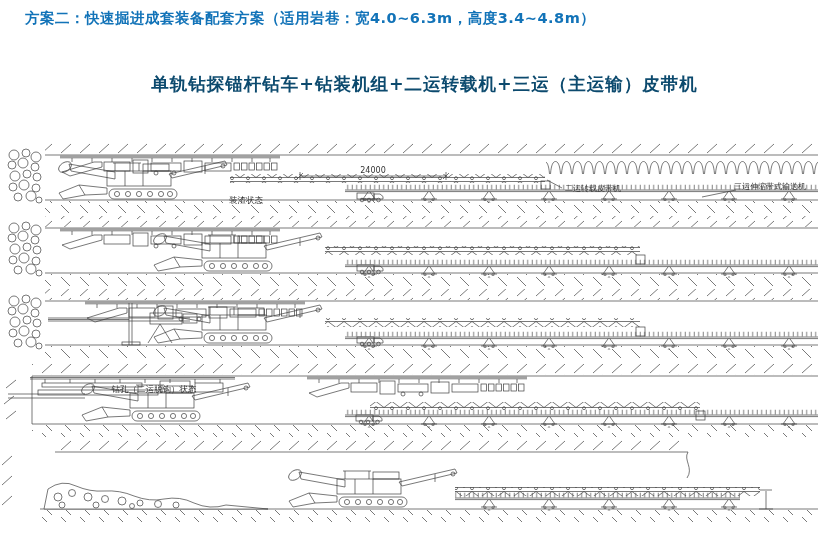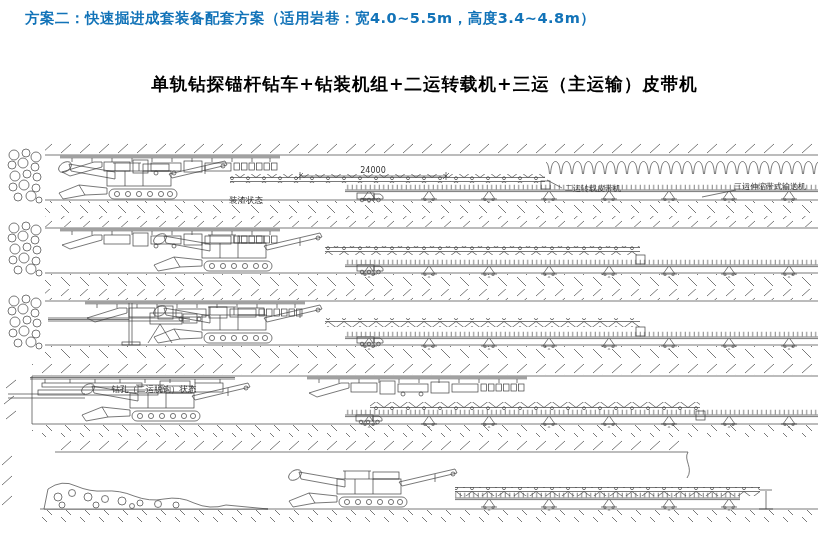--- a/index.html
+++ b/index.html
@@ -1,33 +1,33 @@
 <!DOCTYPE html>
 <html><head>
 <meta charset="utf-8">
 <style>
   html,body{margin:0;padding:0;background:#fff;}
   .page{position:relative;width:821px;height:548px;background:#fff;overflow:hidden;
         font-family:"DejaVu Sans","Liberation Sans",sans-serif;}
   .title{position:absolute;left:25px;top:9px;font-size:14.5px;font-weight:bold;
          color:#1273b8;letter-spacing:.5px;white-space:nowrap;}
   .subtitle{position:absolute;left:0;right:0;top:72px;text-align:center;font-size:17.5px;
-            font-weight:600;color:#000000;letter-spacing:1px;white-space:nowrap;padding-left:28px;}
+            font-weight:600;color:#0c4a6e;letter-spacing:1px;white-space:nowrap;padding-left:28px;}
   svg.diagram{position:absolute;left:0;top:0;}
   svg line,svg path,svg rect,svg circle,svg ellipse,svg polyline,svg polygon{
       stroke:#3f3f3f;stroke-width:.7;fill:none;}
   svg text{stroke:none;fill:#333;font-family:"DejaVu Sans","Liberation Sans",sans-serif;}
   .lbl{font-size:8px;}
   .state{font-size:8.5px;}
 </style>
 </head>
 <body>
 
 <div class="page">
-  <div class="title">方案二：快速掘进成套装备配套方案（适用岩巷：宽4.0~5.5m，高度3.4~4.8m）</div>
+  <div class="title">方案二：快速掘进成套装备配套方案（适用岩巷：宽4.0~6.3m，高度3.4~4.8m）</div>
   <div class="subtitle">单轨钻探锚杆钻车+钻装机组+二运转载机+三运（主运输）皮带机</div>
 
   <svg class="diagram" width="821" height="548" viewBox="0 0 821 548">
     <defs>
       <pattern id="hT" width="19" height="11" patternUnits="userSpaceOnUse">
         <line x1="4" y1="10" x2="14" y2="1"></line>
       </pattern>
       <pattern id="hB" width="19" height="12" patternUnits="userSpaceOnUse">
         <line x1="4" y1="1" x2="14" y2="11"></line>
       </pattern>

